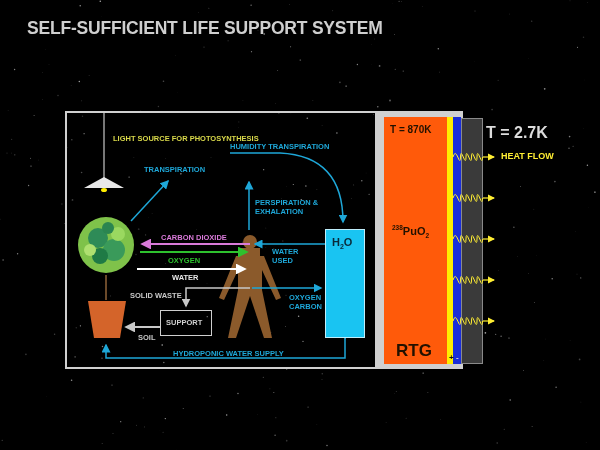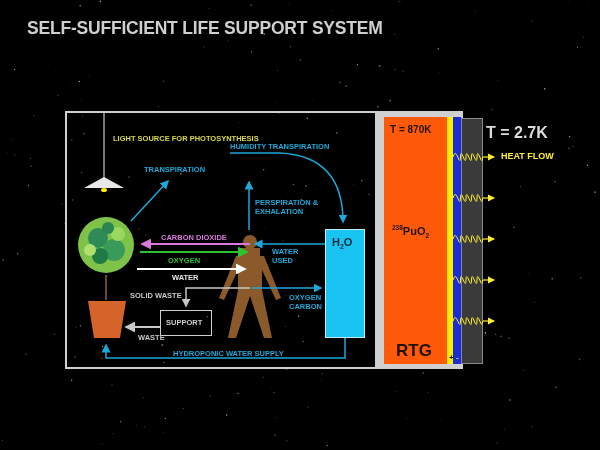--- a/index.html
+++ b/index.html
@@ -409,14 +409,14 @@
 <div class="lbl yellow" style="left:113px;top:118px">LIGHT SOURCE FOR PHOTOSYNTHESIS</div>
 <div class="lbl cyan" style="left:144px;top:165px">TRANSPIRATION</div>
 <div class="lbl cyan" style="left:230px;top:142px">HUMIDITY TRANSPIRATION</div>
 <div class="lbl cyan" style="left:255px;top:198px"><span>PERSPIRATION &amp;</span><br><span>EXHALATION</span></div>
 <div class="lbl pink" style="left:161px;top:233px">CARBON DIOXIDE</div>
 <div class="lbl green" style="left:168px;top:256px">OXYGEN</div>
 <div class="lbl white" style="left:172px;top:273px">WATER</div>
 <div class="lbl cyan" style="left:272px;top:247px"><span>WATER</span><br><span>USED</span></div>
 <div class="lbl grey" style="left:130px;top:291px">SOLID WASTE</div>
 <div class="lbl cyan" style="left:289px;top:293px"><span>OXYGEN</span><br><span>CARBON</span></div>
-<div class="lbl grey" style="left:138px;top:333px">WASTE</div>
+<div class="lbl grey" style="left:138px;top:333px">SOIL</div>
 <div class="lbl cyan" style="left:173px;top:349px">HYDROPONIC WATER SUPPLY</div>
 
 </body></html>

